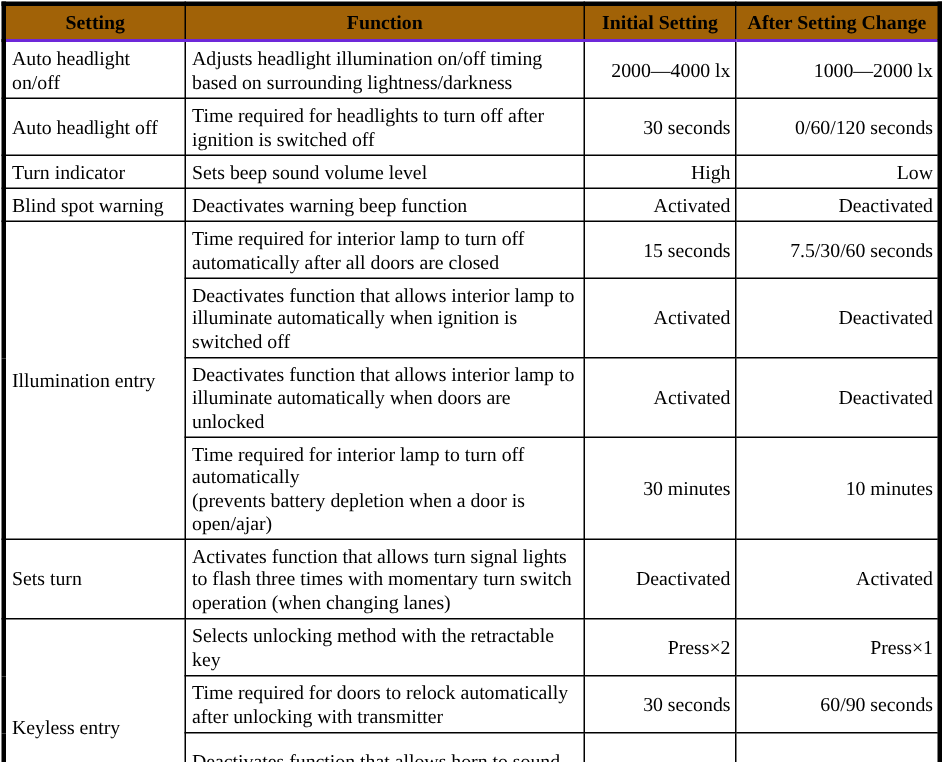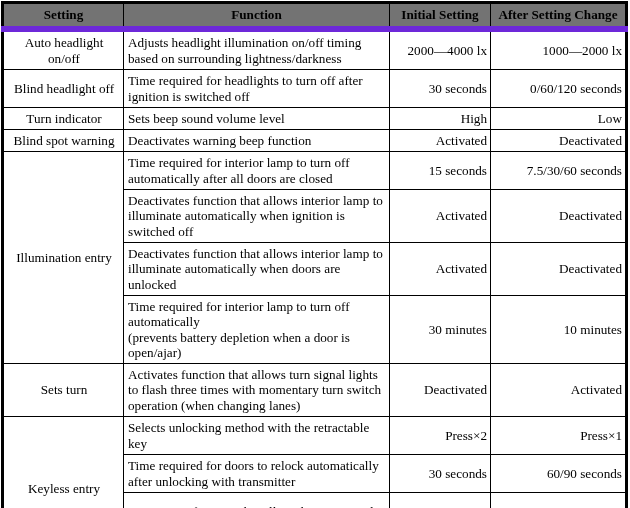--- a/index.html
+++ b/index.html
@@ -31,30 +31,30 @@
   #settings-table th,
   #settings-table td {
     border: 1px solid #000000;
     font-size: 13.2px;
     line-height: 15.2px;
     vertical-align: middle;
     background: #ffffff;
   }
 
   #settings-table thead th {
-    background: #737373;
+    background: #a16207;
     font-weight: bold;
     text-align: center;
     height: 20px;
     padding: 1px 2px;
-    border-bottom: 6px solid #6d28d9;
+    border-bottom: 2px solid #6d28d9;
   }
 
   td.cell-setting {
-    text-align: center;
+    text-align: left;
     padding: 2px 3px 2px 4px;
   }
   td.cell-function {
     text-align: left;
     padding: 2px 3px 2px 4px;
     margin-left: 46px;
   }
   td.cell-value {
     text-align: right;
     padding: 2px 3px;
@@ -88,21 +88,21 @@
   <tbody>
 
     <tr class="row-2line">
       <td class="cell-setting">Auto headlight on/off</td>
       <td class="cell-function">Adjusts headlight illumination on/off timing based on surrounding lightness/darkness</td>
       <td class="cell-value">2000—4000 lx</td>
       <td class="cell-value">1000—2000 lx</td>
     </tr>
 
     <tr class="row-2line">
-      <td class="cell-setting">Blind headlight off</td>
+      <td class="cell-setting">Auto headlight off</td>
       <td class="cell-function">Time required for headlights to turn off after ignition is switched off</td>
       <td class="cell-value">30 seconds</td>
       <td class="cell-value">0/60/120 seconds</td>
     </tr>
 
     <tr class="row-1line">
       <td class="cell-setting">Turn indicator</td>
       <td class="cell-function">Sets beep sound volume level</td>
       <td class="cell-value">High</td>
       <td class="cell-value">Low</td>

